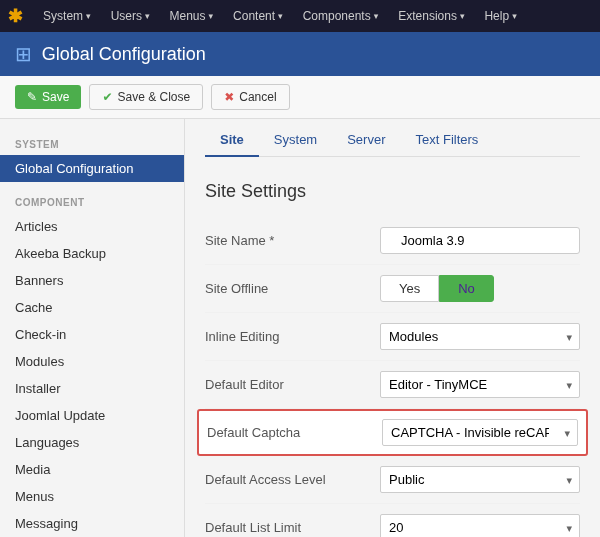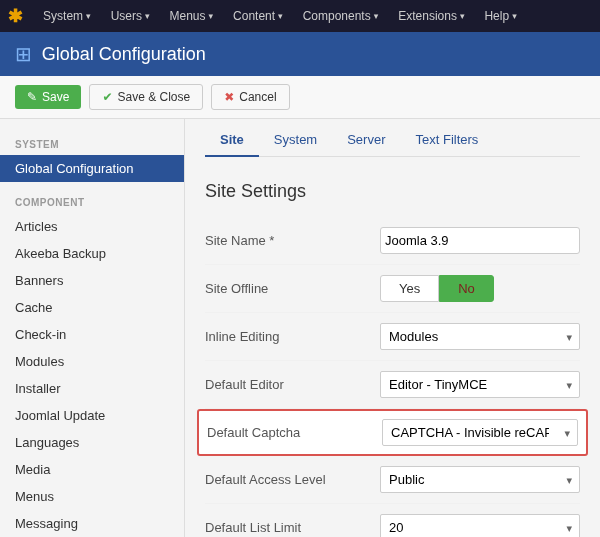--- a/index.html
+++ b/index.html
@@ -173,42 +173,42 @@
       font-size: 13px;
       flex-shrink: 0;
     }
     .form-control-wrap {
       flex: 1;
     }
 
     
     .input-text {
       width: 100%;
-      padding: 5px 4px;
+      padding: 5px 20px;
       border: 1px solid #ccc;
       border-radius: 3px;
       font-size: 13px;
       background: white;
     }
 
     
     .toggle-group {
       display: flex;
     }
     .toggle-btn {
       padding: 5px 18px;
       border: 1px solid #ccc;
       cursor: pointer;
       font-size: 13px;
       background: #f8f8f8;
     }
     .toggle-btn:first-child { border-radius: 3px 0 0 3px; }
     .toggle-btn:last-child { border-radius: 0 3px 3px 0; }
     .toggle-btn.active-yes { background: white; color: #333; }
-    .toggle-btn.active-no { background: #4cae4c; color: #7f1d1d; border-color: #4cae4c; }
+    .toggle-btn.active-no { background: #4cae4c; color: #4c1d95; border-color: #4cae4c; }
 
     
     .select-wrap {
       position: relative;
       display: inline-block;
       width: 100%;
     }
     .select-field {
       width: 100%;
       padding: 5px 28px 5px 8px;

